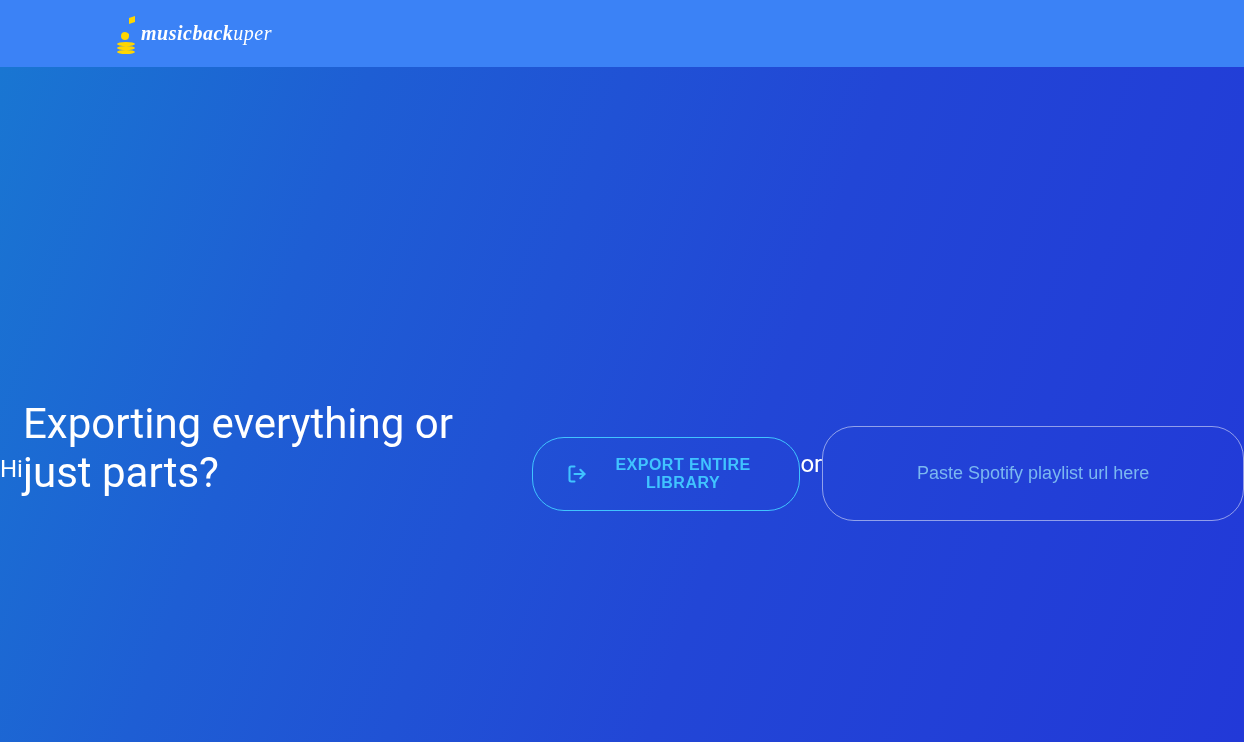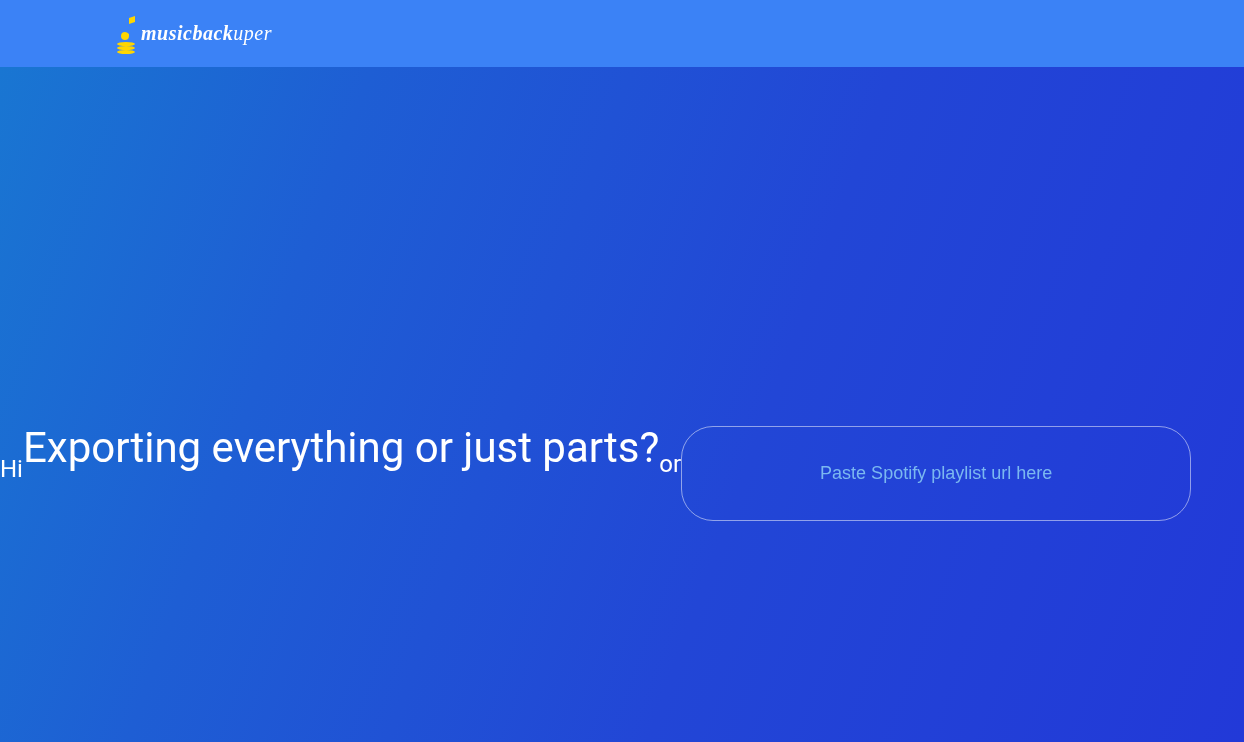--- a/index.html
+++ b/index.html
@@ -127,17 +127,27 @@
       </svg>
     </div>
     <span class="logo-text"><span class="logo-text-bold">musicback</span><span>uper</span></span>
   </div>
 </div>
 
 <div class="main">
   <div class="greeting">Hi</div>
   <h1 class="title">Exporting everything or just parts?</h1>
 
+  <button class="export-button">
+    <span class="export-icon">
+      <svg width="20" height="20" viewBox="0 0 24 24" fill="none" stroke="#40c4ff" stroke-width="2.5" stroke-linecap="round" stroke-linejoin="round">
+        <path d="M9 21H5a2 2 0 0 1-2-2V5a2 2 0 0 1 2-2h4"></path>
+        <polyline points="16 17 21 12 16 7"></polyline>
+        <line x1="21" y1="12" x2="9" y2="12"></line>
+      </svg>
+    </span>
+    <span>EXPORT ENTIRE LIBRARY</span>
+  </button>
 
   <div class="or-text">or</div>
 
   <input type="text" class="url-input" placeholder="Paste Spotify playlist url here" style="">
 </div>
 
 </body></html>

